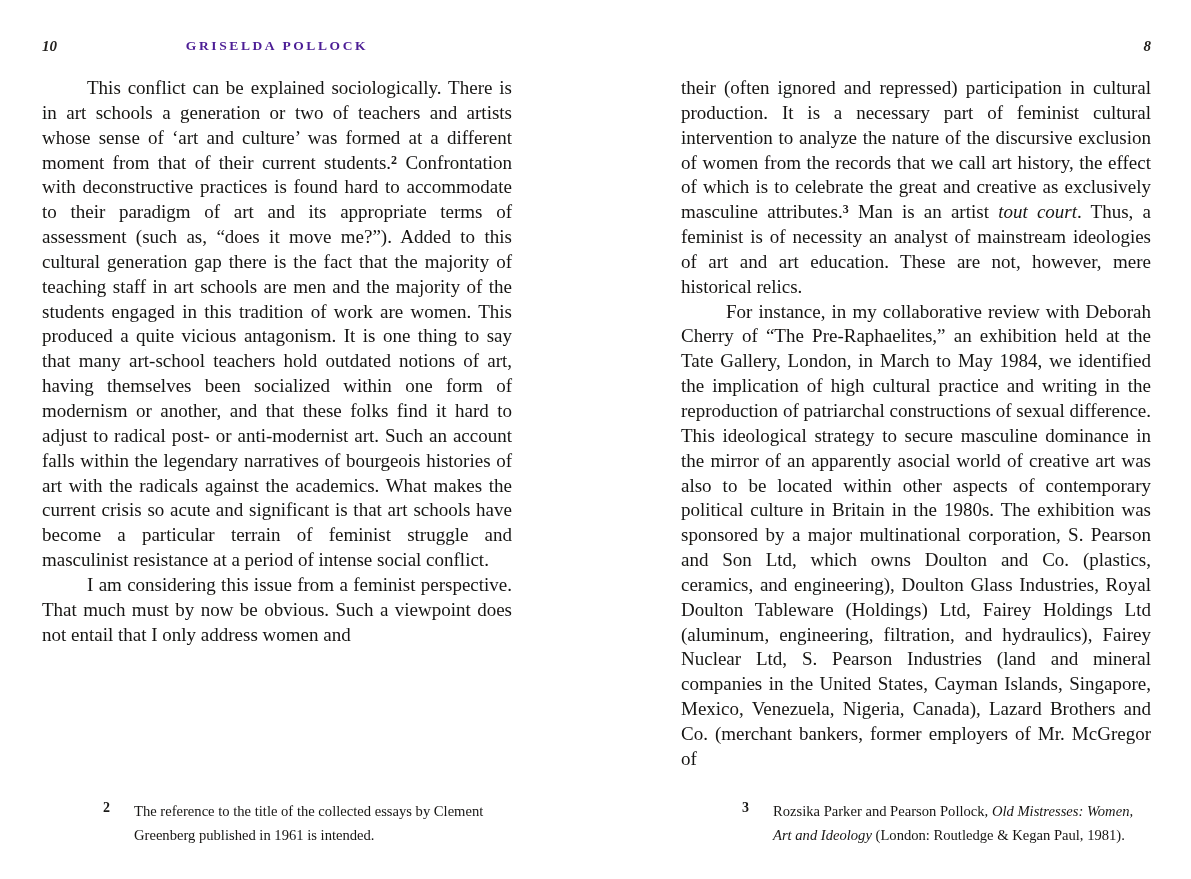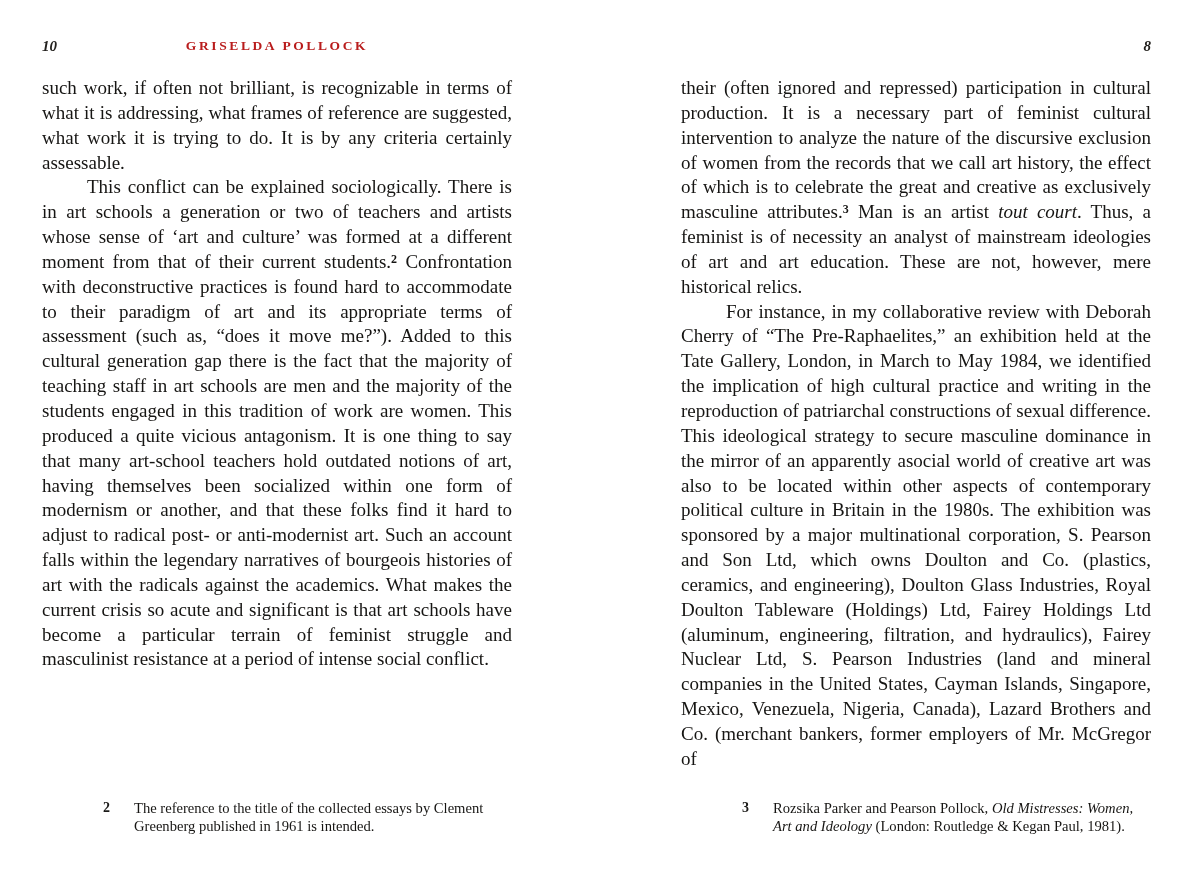--- a/index.html
+++ b/index.html
@@ -30,21 +30,21 @@
     top: 38px;
     left: 0;
     right: 0;
     height: 18px;
   }
   .running-head {
     text-align: center;
     font-size: 13.5px;
     letter-spacing: 2.6px;
     font-weight: 600;
-    color: #b91c1c;
+    color: #4c1d95;
     white-space: nowrap;
   }
   .folio {
     position: absolute;
     top: 0;
     font-style: italic;
     font-weight: 600;
     font-size: 15px;
     color: #23211e;
   }
@@ -85,39 +85,39 @@
     width: 31px;
     font-weight: 700;
     font-size: 14px;
     padding-top: 1px;
     color: #1b1a18;
   }
   .fn-text {
     flex: none;
     width: 364px;
     font-size: 14.6px;
-    line-height: 18px;
+    line-height: 24px;
     text-align: left;
     color: #161513;
   }
 </style>
 </head>
 <body>
 
 <div class="spread">
 
   <div class="column left">
     <div class="running-header">
       <span class="folio fl-left">10</span>
       <div class="running-head">GRISELDA POLLOCK</div>
     </div>
 
     <div class="body-text">
-      <p><span>such work, if often not brilliant, is recognizable in terms of what it is addressing, what frames of reference are suggested, what work it is trying to do. It is by any criteria certainly assessable.</span></p>
       <p class="indent"><span>This conflict can be explained sociologically. There is in art schools a generation or two of teachers and artists whose sense of ‘art and culture’ was formed at a different moment from that of their current students.</span><sup class="fn-ref">2</sup><span> Confrontation with deconstructive practices is found hard to accommodate to their paradigm of art and its appropriate terms of assessment (such as, “does it move me?”). Added to this cultural generation gap there is the fact that the majority of teaching staff in art schools are men and the majority of the students engaged in this tradition of work are women. This produced a quite vicious antagonism. It is one thing to say that many art-school teachers hold outdated notions of art, having themselves been socialized within one form of modernism or another, and that these folks find it hard to adjust to radical post- or anti-modernist art. Such an account falls within the legendary narratives of bourgeois histories of art with the radicals against the academics. What makes the current crisis so acute and significant is that art schools have become a particular terrain of feminist struggle and masculinist resistance at a period of intense social conflict.</span></p>
+      <p class="indent"><span>I am considering this issue from a feminist perspective. That much must by now be obvious. Such a viewpoint does not entail that I only address women and</span></p>
     </div>
 
     <div class="footnote">
       <span class="fn-num">2</span>
       <span class="fn-text"><span>The reference to the title of the collected essays by Clement Greenberg published in 1961 is intended.</span></span>
     </div>
   </div>
 
   <div class="column right">
     <div class="running-header">

